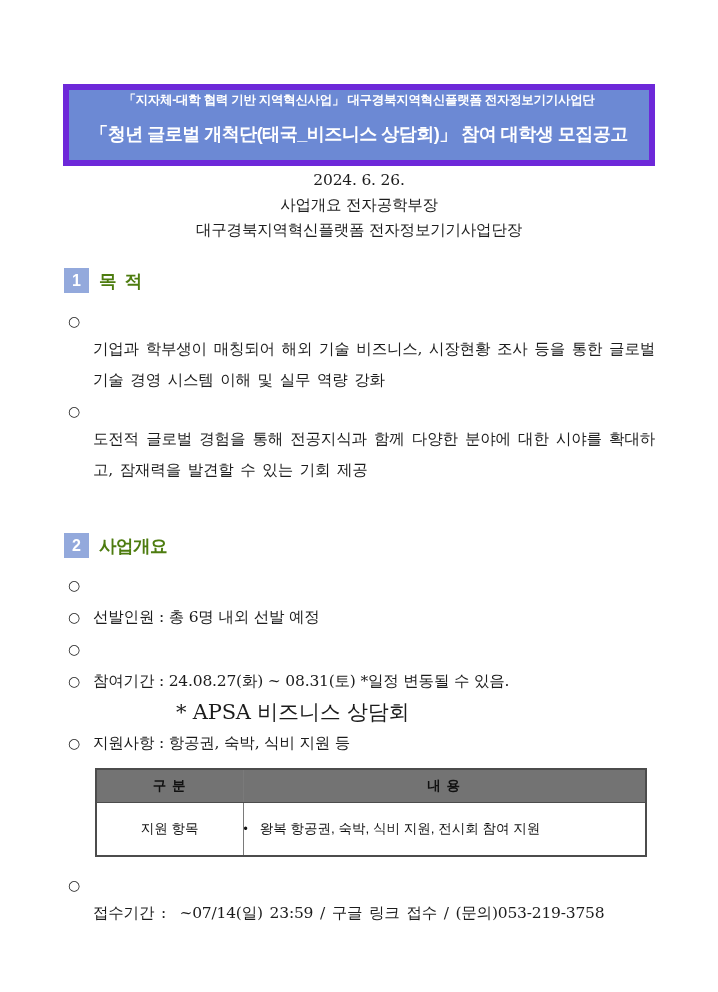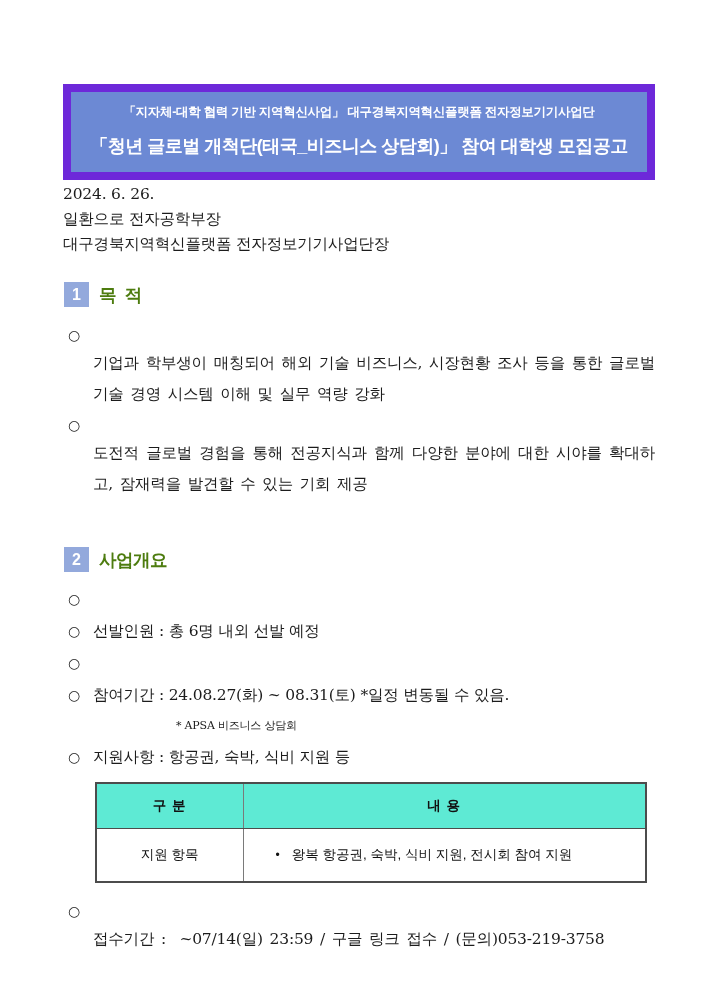--- a/index.html
+++ b/index.html
@@ -11,43 +11,43 @@
     background: #ffffff;
     padding: 84px 63px 0 63px;
     font-family: "DejaVu Serif", "Liberation Serif", serif;
     color: #1c1c1c;
   }
   .pre { white-space: pre-wrap; }
 
   
   .title-box {
     width: 100%;
-    border: 8px solid #6d28d9;
+    border: 6px solid #6d28d9;
     background: #6c89d4;
     color: #ffffff;
     text-align: center;
-    padding: 10px 6px 12px 6px;
+    padding: 0 6px 12px 6px;
     font-family: "Liberation Sans", "DejaVu Sans", sans-serif;
   }
   .title-line1 { font-size: 12.5px; font-weight: bold; letter-spacing: -0.3px; line-height: 20px; }
   .title-line2 { font-size: 18px; font-weight: bold; letter-spacing: -0.5px; line-height: 28px; margin-top: 10px; }
 
   
   .intro {
     margin-top: 15px;
     font-size: 15.5px;
     line-height: 26.5px;
     text-align: justify;
     text-indent: 0.6em;
     letter-spacing: -0.2px;
     word-spacing: 2px;
   }
 
   
-  .date-block { margin-top: 2px; text-align: left; font-size: 15.5px; line-height: 25px; letter-spacing: -0.2px; }
+  .date-block { margin-top: 2px; text-align: center; font-size: 15.5px; line-height: 25px; letter-spacing: -0.2px; }
 
   
   .sec-head { display: flex; align-items: center; gap: 10px; margin-left: 1px; }
   .sec-head.first { margin-top: 25px; }
   .sec-head.second { margin-top: 47px; }
   .badge {
     width: 25px; height: 25px;
     background: #93a9dc;
     color: #ffffff;
     font-family: "Liberation Sans", "DejaVu Sans", sans-serif;
@@ -66,64 +66,64 @@
   
   .bullets { margin-top: 13px; }
   .bullet { display: flex; font-size: 15.5px; line-height: 31px; letter-spacing: -0.2px; }
   .bullet .marker { flex: 0 0 30px; padding-left: 5px; font-size: 14px; }
   .bullet .btext { flex: 1; text-align: justify; word-spacing: 2px; margin-top: 28px; }
 
   
   .ov-list { margin-top: 11px; }
   .ov-item { display: flex; font-size: 15.5px; line-height: 32px; letter-spacing: -0.2px; }
   .ov-item .marker { flex: 0 0 30px; padding-left: 5px; font-size: 14px; }
-  .ov-note { font-size: 11px; line-height: 30px; padding-left: 113px; letter-spacing: -0.2px; }
+  .ov-note { font-size: 21px; line-height: 30px; padding-left: 113px; letter-spacing: -0.2px; }
 
   
   .support-table {
     width: 552px;
     margin: 9px 0 0 32px;
     border-collapse: collapse;
     font-family: "Liberation Sans", "DejaVu Sans", sans-serif;
     font-size: 13.5px;
     color: #111111;
   }
   .support-table th, .support-table td { border: 1px solid #7a7a7a; }
   .support-table { border: 2px solid #4c4c4c; }
   .support-table thead th {
-    background: #5eead4;
+    background: #737373;
     font-weight: bold;
     text-align: center;
-    height: 45px;
+    height: 33px;
     letter-spacing: 1px;
     border-bottom: 1.5px solid #4c4c4c;
   }
   .support-table td { height: 54px; }
   .support-table td.cat { width: 147px; text-align: center; }
-  .support-table td.content { padding-left: 32px; text-align: left; border-radius: 20px; }
+  .support-table td.content { padding-left: 0; text-align: left; border-radius: 20px; }
   .support-table .cell-bullet { display: inline-block; margin-right: 12px; font-size: 12px; }
 
   
   .footer-line { margin-top: 13px; }
   .footer-line .bullet { line-height: 30px; }
 </style>
 </head>
 <body>
 
 <div class="page">
 
   <div class="title-box">
     <div class="title-line1 pre">「지자체-대학 협력 기반 지역혁신사업」 대구경북지역혁신플랫폼 전자정보기기사업단</div>
     <div class="title-line2 pre">「청년 글로벌 개척단(태국_비즈니스 상담회)」 참여 대학생 모집공고</div>
   </div>
 
 
   <div class="date-block">
     <div>2024. 6. 26.</div>
-    <div>일환으로 전자공학부장</div>
+    <div>사업개요 전자공학부장</div>
     <div>대구경북지역혁신플랫폼 전자정보기기사업단장</div>
   </div>
 
   <div class="sec-head first">
     <span class="badge">1</span>
     <span class="sec-title">목  적</span>
   </div>
 
   <div class="bullets">
     <div class="bullet">

